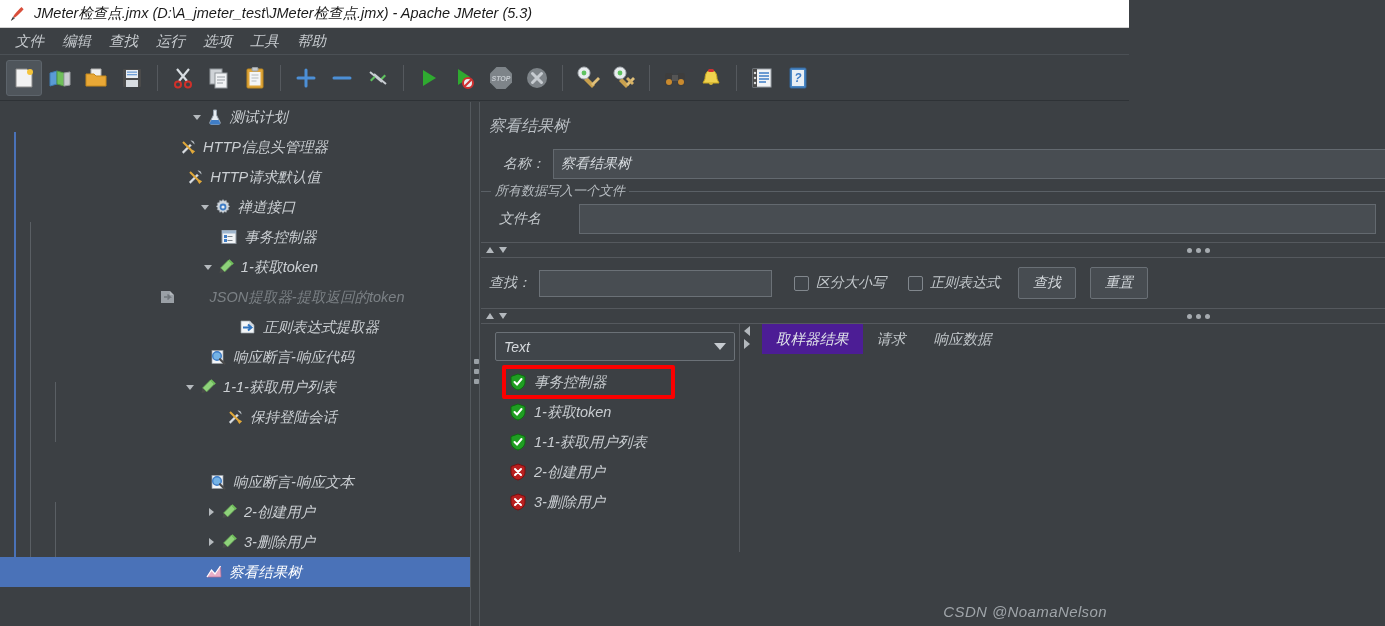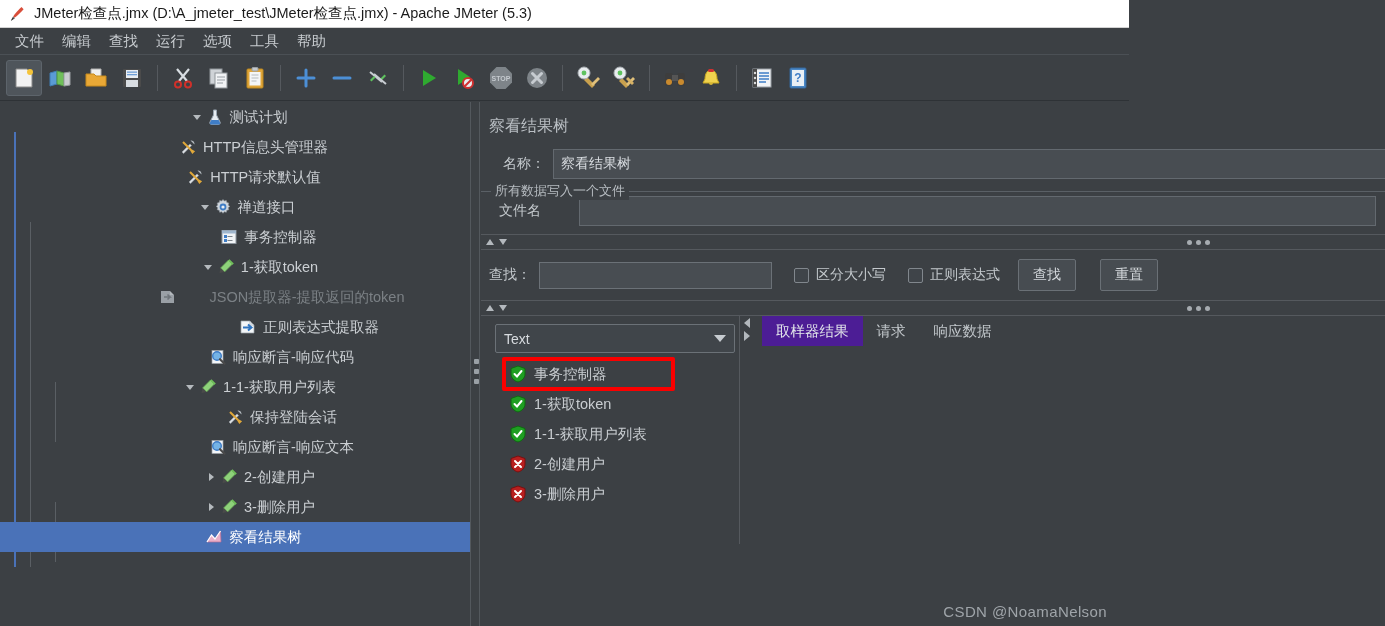--- a/index.html
+++ b/index.html
@@ -3,21 +3,21 @@
 <meta charset="utf-8">
 <style>
   html,body{margin:0;padding:0;}
   body{
     width:1385px;height:626px;overflow:hidden;
     background:#3c4044;
     font-family:"Liberation Sans","DejaVu Sans",sans-serif;
     font-size:14px;color:#c9cdd1;
     -webkit-font-smoothing:antialiased;
   }
-  .app{position:relative;width:1129px;height:626px;}
+  .app{position:relative;width:1129px;height:626px;font-style:italic;}
 
   
   .titlebar{
     height:28px;background:#ffffff;color:#1b1b1b;
     display:flex;align-items:center;gap:8px;
     padding-left:8px;font-size:14.5px;
     border-bottom:1px solid #d2d2d2;
     box-sizing:border-box;
   }
   .jmeter-logo{width:18px;height:18px;position:relative;flex:none;}
@@ -558,21 +558,21 @@
         <span class="node-icon">
           <svg width="18" height="18" viewBox="0 0 18 18">
             <path d="M3 14 L11 6 l1.6 1.6 L4.6 15.6z" fill="#d9dde1" stroke="#9aa0a6" stroke-width=".6"></path>
             <path d="M11.5 2.5 a3.5 3.5 0 0 1 4 4 l-4 -4z" fill="#b9bfc5"></path>
             <path d="M4 4 L12 12 l2.5 1.5 l-1 1 L12 12" stroke="#e0a83a" stroke-width="2" fill="none"></path>
           </svg>
         </span>
         <span>保持登陆会话</span>
       </div>
 
-      <div class="tree-row" style="padding-left:92px;">
+      <div class="tree-row" style="padding-left:92px;margin-top:35px;">
         <span class="node-icon">
           <svg width="18" height="18" viewBox="0 0 18 18">
             <rect x="3" y="2.5" width="11" height="13" fill="#f2f5f8" stroke="#9aa0a6" stroke-width=".7"></rect>
             <circle cx="8" cy="8" r="4.3" fill="#74b3e6" stroke="#3f7dc6" stroke-width="1.4"></circle>
             <path d="M11 11.2 L15.5 15.7" stroke="#4a4a4a" stroke-width="2.2" stroke-linecap="round"></path>
           </svg>
         </span>
         <span>响应断言-响应文本</span>
       </div>
 
@@ -628,21 +628,21 @@
       <div class="panel-title">察看结果树</div>
 
       <div class="field-row">
         <div class="field-label">名称：</div>
         <div class="text-input">察看结果树</div>
       </div>
 
 
       <div class="groupbox">
         <span class="legend">所有数据写入一个文件</span>
-        <div class="field-row" style="margin-top:4px;gap:30px;">
+        <div class="field-row" style="margin-top:12px;gap:30px;">
           <div class="field-label wide">文件名</div>
           <div class="text-input closed" style="margin-right:9px;"></div>
         </div>
       </div>
 
       <div class="divbar">
         <div class="arrows">
           <span class="tri-up"></span>
           <span class="tri-down"></span>
         </div>
@@ -658,21 +658,21 @@
         <div class="search-input"></div>
         <div class="chk-wrap">
           <span class="chk"></span>
           <span class="chk-label">区分大小写</span>
         </div>
         <div class="chk-wrap">
           <span class="chk"></span>
           <span class="chk-label">正则表达式</span>
         </div>
         <div class="btn" style="margin-left:18px;">查找</div>
-        <div class="btn" style="margin-left:24px;">重置</div>
+        <div class="btn" style="margin-left:14px;">重置</div>
       </div>
 
       <div class="divbar" style="margin-top:0;">
         <div class="arrows">
           <span class="tri-up"></span>
           <span class="tri-down"></span>
         </div>
         <div class="dots3">
             <span></span>
             <span></span>

